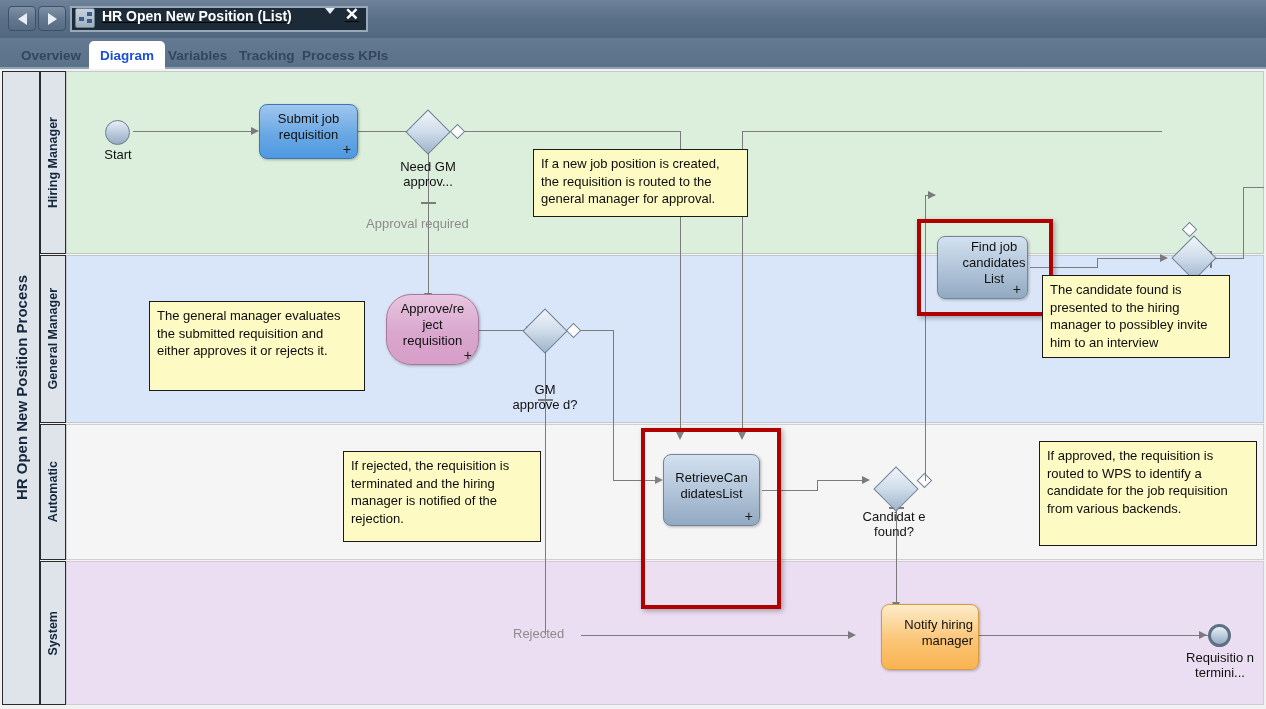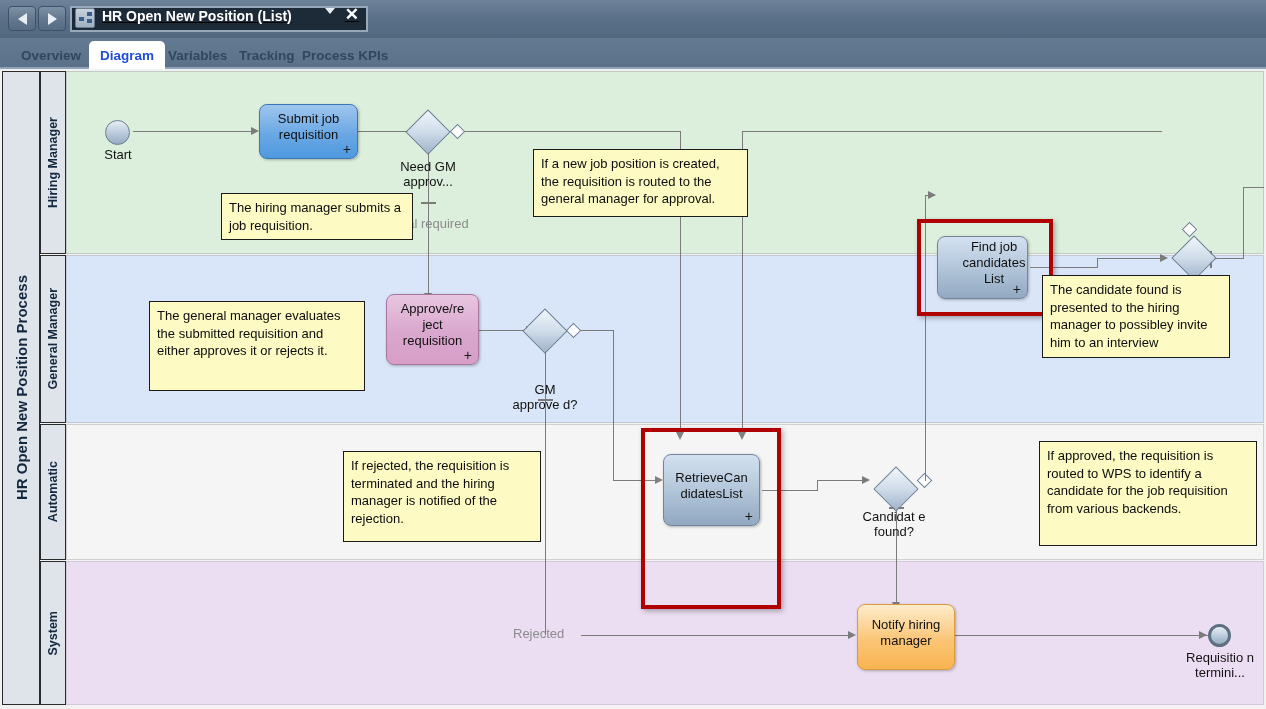--- a/index.html
+++ b/index.html
@@ -123,21 +123,21 @@
     font-size: 13px; color: #101010;
     display: flex; align-items: center; justify-content: center;
     text-align: center; line-height: 16px;
     padding: 3px 5px 12px 5px;
   }
   .task .plus {
     position: absolute; right: 6px; bottom: 1px; font-size: 14px; color:#1a1a1a;
     font-weight: normal;
   }
   .task.blue  { background: linear-gradient(to bottom,#9fc6ee 0%, #6aa8e4 55%, #4f99e0 100%); border-color:#3b77b5; }
-  .task.pink  { background: linear-gradient(to bottom,#e8c6e0 0%, #d9a7ce 55%, #d79ec8 100%); border-color:#a9789e; }
+  .task.pink  { background: linear-gradient(to bottom,#e8c6e0 0%, #d9a7ce 55%, #d79ec8 100%); border-color:#a9789e;border-radius:25px; }
   .task.steel { background: linear-gradient(to bottom,#d3e1f0 0%, #b3c6da 50%, #92a9c2 100%); border-color:#73859b; }
   .task.orange{ background: linear-gradient(to bottom,#fde2b3 0%, #fcc濃 1%, #fbbe66 60%, #f9b451 100%); border-color:#d99a3e; }
   .task.orange { background: linear-gradient(to bottom,#fdeccb 0%, #fbc576 55%, #f9b451 100%); border-color:#d99a3e; }
 
   .event {
     position: absolute; border-radius: 50%;
     background: linear-gradient(to bottom,#e8eef5 0%, #b9c9db 55%, #97abc2 100%);
   }
   .event.start { border: 1px solid #6b7d90; }
   .event.end   { border: 3px solid #5d7083; }
@@ -340,28 +340,27 @@
     <div class="task steel" style="left:663px; top:385px; width:97px; height:72px;">
       <span>RetrieveCan didatesList</span>
       <span class="plus">+</span>
     </div>
 
     <div class="gw" style="left:880px; top:404px;"></div>
     <div class="label" style="left:859px; top:440px; width:70px;">Candidat e found?</div>
 
     <div class="label gray" style="left:513px; top:557px; width:70px; text-align:left;">Rejected</div>
 
-    <div class="task orange" style="left:857px; top:535px; width:98px; height:66px;">
+    <div class="task orange" style="left:881px; top:535px; width:98px; height:66px;text-align:right;">
       <span>Notify hiring manager</span>
     </div>
 
     <div class="event end" style="left:1208px; top:555px; width:23px; height:23px;"></div>
     <div class="label" style="left:1180px; top:581px; width:80px;">Requisitio n termini...</div>
 
-    <div class="note" style="left:221px; top:124px; width:192px; height:47px;">The hiring manager submits a job requisition.</div>
 
     <div class="note" style="left:533px; top:80px; width:215px; height:68px;">If a new job position is created, the requisition is routed to the general manager for approval.</div>
 
     <div class="note" style="left:149px; top:232px; width:216px; height:90px;">The general manager evaluates the submitted requisition and either approves it or rejects it.</div>
 
 
     <div class="note" style="left:1042px; top:206px; width:188px; height:83px;">The candidate found is presented to the hiring manager to possibley invite him to an interview</div>
 
     <div class="note" style="left:343px; top:382px; width:198px; height:91px;">If rejected, the requisition is terminated and the hiring manager is notified of the rejection.</div>
 

